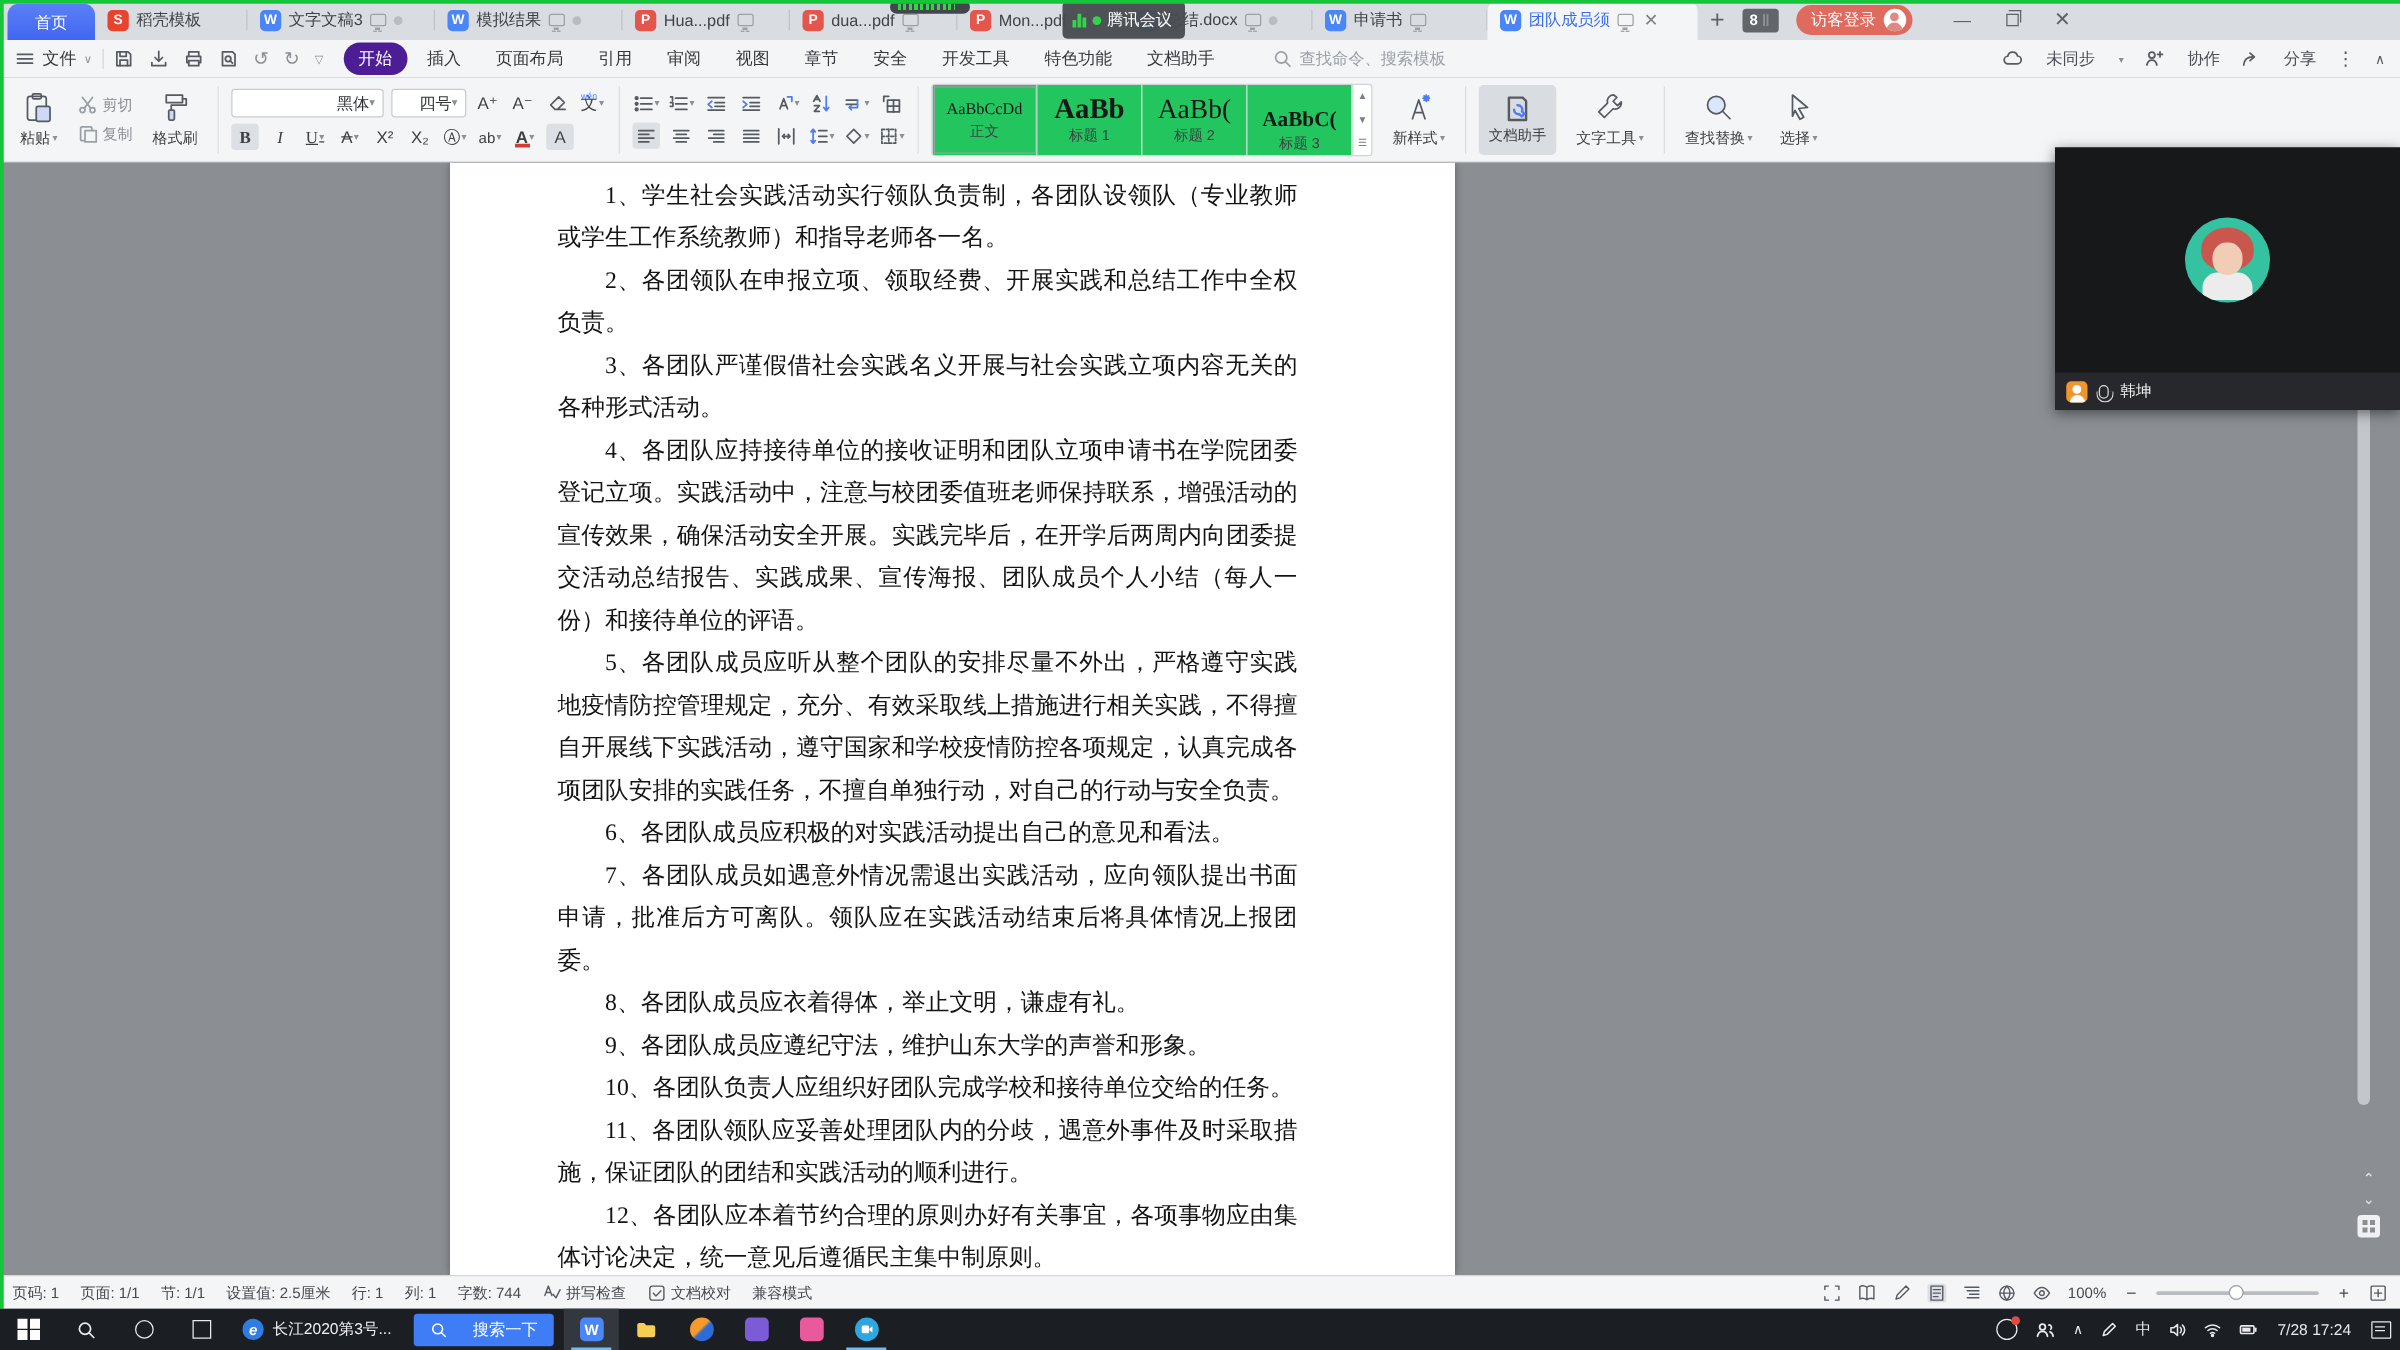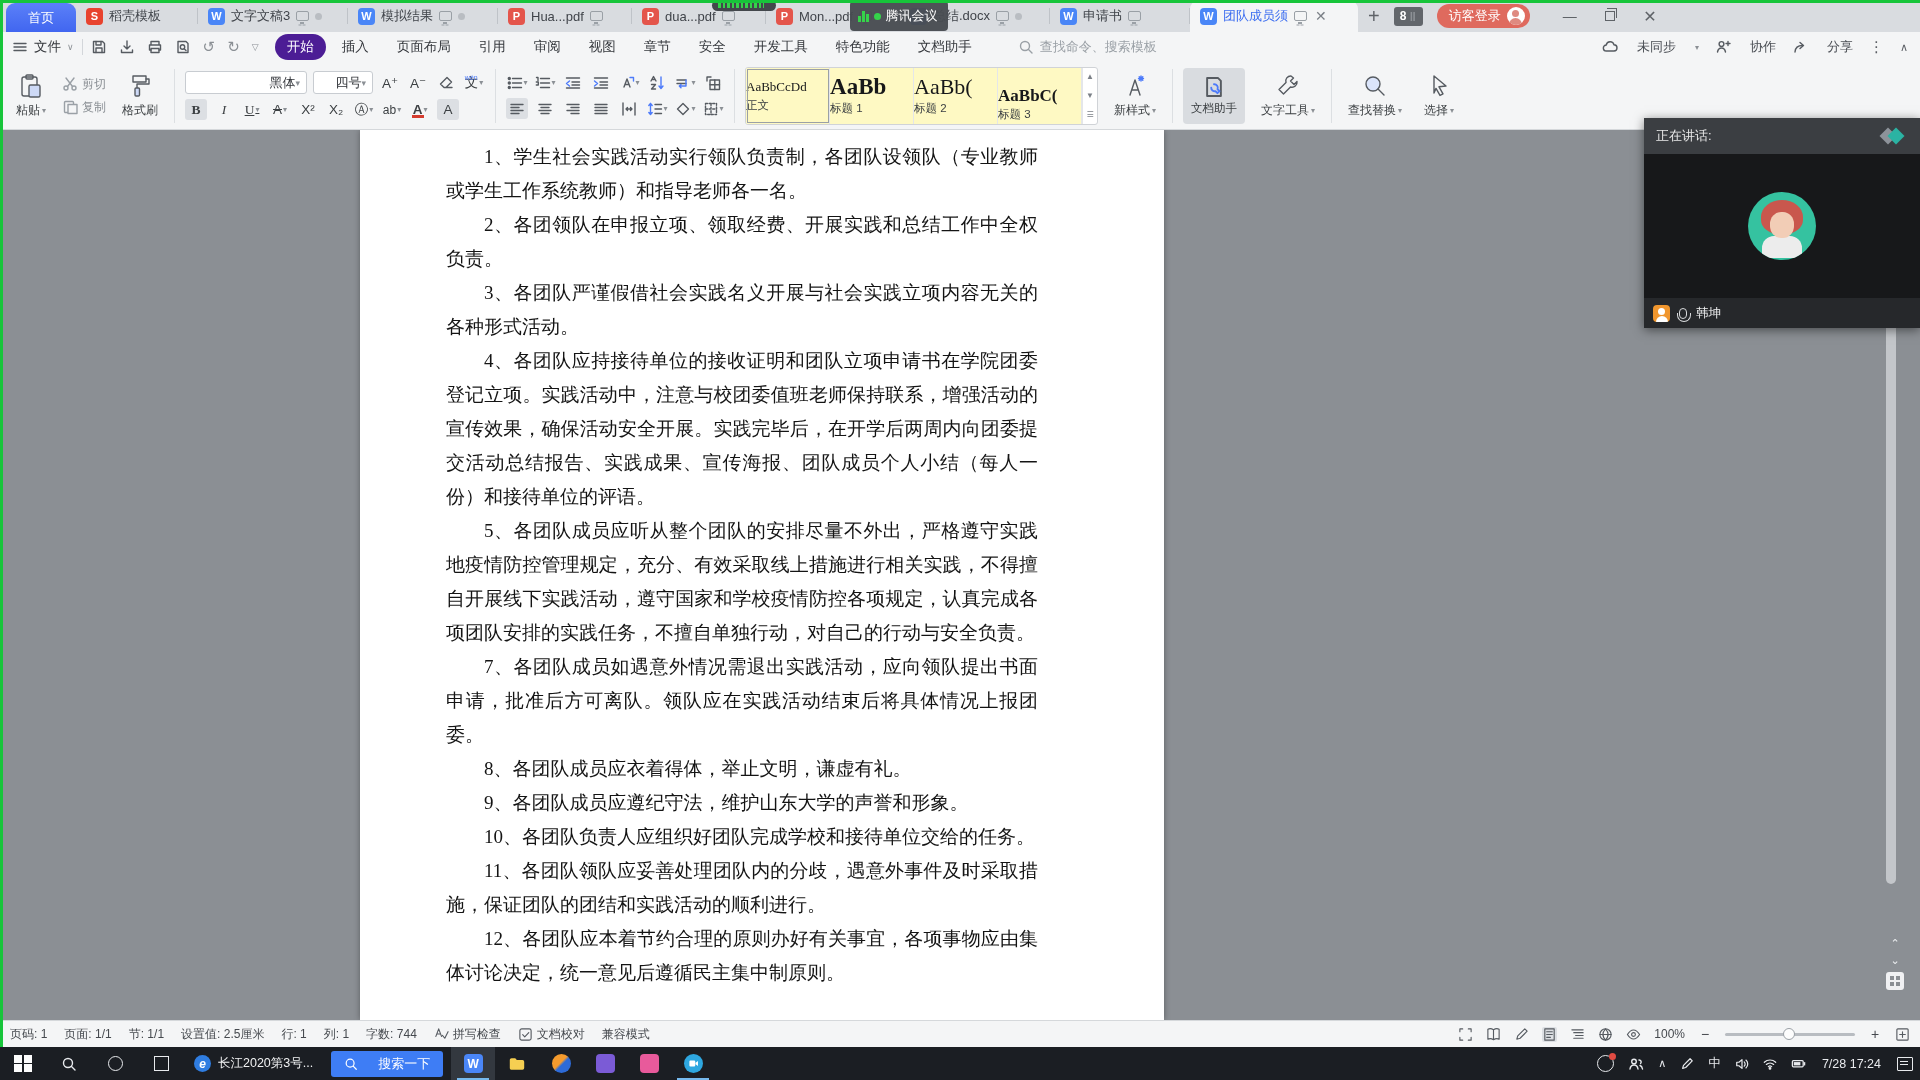--- a/index.html
+++ b/index.html
@@ -70,21 +70,21 @@
   .sel{height:23px;border:1px solid #c8ccd1;border-radius:3px;background:#fff;display:flex;align-items:center;justify-content:flex-end;padding:0 6px;font-size:13px;color:#2f3237;}
   .sel .car{color:#8b9095;font-size:9px;}
   .tgl{min-width:22px;height:21px;display:flex;align-items:center;justify-content:center;border-radius:3px;font-size:13.5px;color:#3c4043;gap:1px;}
   .tgl .car{font-size:8px;color:#8b9095;}
   .tgl.on{background:#dcdfe3;}
   .fc-a{position:relative;font-weight:bold;}
   .fc-a::after{content:"";position:absolute;left:3px;bottom:2px;width:12px;height:3px;background:#d43c2f;}
   .ic{width:16px;height:16px;fill:none;stroke:#565b61;stroke-width:1.4;stroke-linecap:round;stroke-linejoin:round;flex:0 0 auto;}
   .ic.big{width:26px;height:26px;}
   .styles{display:flex;align-items:stretch;height:58px;border:1px solid #d0d3d7;border-radius:3px;background:#fff;overflow:hidden;}
-  .stybox{width:84px;display:flex;flex-direction:column;justify-content:center;border-right:1px solid #e4e6e9;background:#fef9c3;color:#17181a;}
+  .stybox{width:84px;display:flex;flex-direction:column;align-items:center;justify-content:center;border-right:1px solid #e4e6e9;background:#22c55e;color:#17181a;}
   .stybox.selected{outline:1.5px solid #9aa0a6;outline-offset:-2px;}
   .stybox .pv0{font-size:13px;}
   .stybox .pv1{font-size:23px;font-weight:bold;line-height:1;}
   .stybox .pv2{font-size:22px;font-weight:normal;line-height:1;}
   .stybox .pv3{font-size:17px;font-weight:bold;line-height:1;margin-top:17px;}
   .stybox .nm{font-size:11.5px;color:#3c4043;margin-top:3px;}
   .stysc{width:15px;display:flex;flex-direction:column;border-left:1px solid #e4e6e9;}
   .stysc span{flex:1;display:flex;align-items:center;justify-content:center;font-size:8px;color:#7b8087;}
   .assist{width:62px;height:56px;background:#d9dce0;border-radius:4px;display:flex;flex-direction:column;align-items:center;justify-content:center;gap:3px;font-size:11.5px;color:#3c4043;}
 
@@ -590,20 +590,21 @@
     </div>
   </div>
 
   <div class="docarea">
     <div class="page">
       <p>1、学生社会实践活动实行领队负责制，各团队设领队（专业教师或学生工作系统教师）和指导老师各一名。</p>
       <p>2、各团领队在申报立项、领取经费、开展实践和总结工作中全权负责。</p>
       <p>3、各团队严谨假借社会实践名义开展与社会实践立项内容无关的各种形式活动。</p>
       <p>4、各团队应持接待单位的接收证明和团队立项申请书在学院团委登记立项。实践活动中，注意与校团委值班老师保持联系，增强活动的宣传效果，确保活动安全开展。实践完毕后，在开学后两周内向团委提交活动总结报告、实践成果、宣传海报、团队成员个人小结（每人一份）和接待单位的评语。</p>
       <p>5、各团队成员应听从整个团队的安排尽量不外出，严格遵守实践地疫情防控管理规定，充分、有效采取线上措施进行相关实践，不得擅自开展线下实践活动，遵守国家和学校疫情防控各项规定，认真完成各项团队安排的实践任务，不擅自单独行动，对自己的行动与安全负责。</p>
+      <p>6、各团队成员应积极的对实践活动提出自己的意见和看法。</p>
       <p>7、各团队成员如遇意外情况需退出实践活动，应向领队提出书面申请，批准后方可离队。领队应在实践活动结束后将具体情况上报团委。</p>
       <p>8、各团队成员应衣着得体，举止文明，谦虚有礼。</p>
       <p>9、各团队成员应遵纪守法，维护山东大学的声誉和形象。</p>
       <p>10、各团队负责人应组织好团队完成学校和接待单位交给的任务。</p>
       <p>11、各团队领队应妥善处理团队内的分歧，遇意外事件及时采取措施，保证团队的团结和实践活动的顺利进行。</p>
       <p>12、各团队应本着节约合理的原则办好有关事宜，各项事物应由集体讨论决定，统一意见后遵循民主集中制原则。</p>
 
     </div>
     <div class="vscroll">
       <div class="vthumb"></div>
@@ -614,27 +615,20 @@
       <span class="gridbtn">
           <i></i>
           <i></i>
           <i></i>
           <i></i>
         </span>
     </div>
   </div>
 
   <div class="meeting">
-    <div class="meet-title">
-      <span>正在讲话:</span>
-      <span class="meet-logo">
-          <i></i>
-          <i></i>
-        </span>
-    </div>
     <div class="meet-video">
       <span class="avatar">
         <span class="body"></span>
           <span class="hair"></span>
           <span class="face"></span>
       </span>
     </div>
     <div class="meet-bottom">
       <span class="orange-av"></span>
       <span class="mic"></span>

